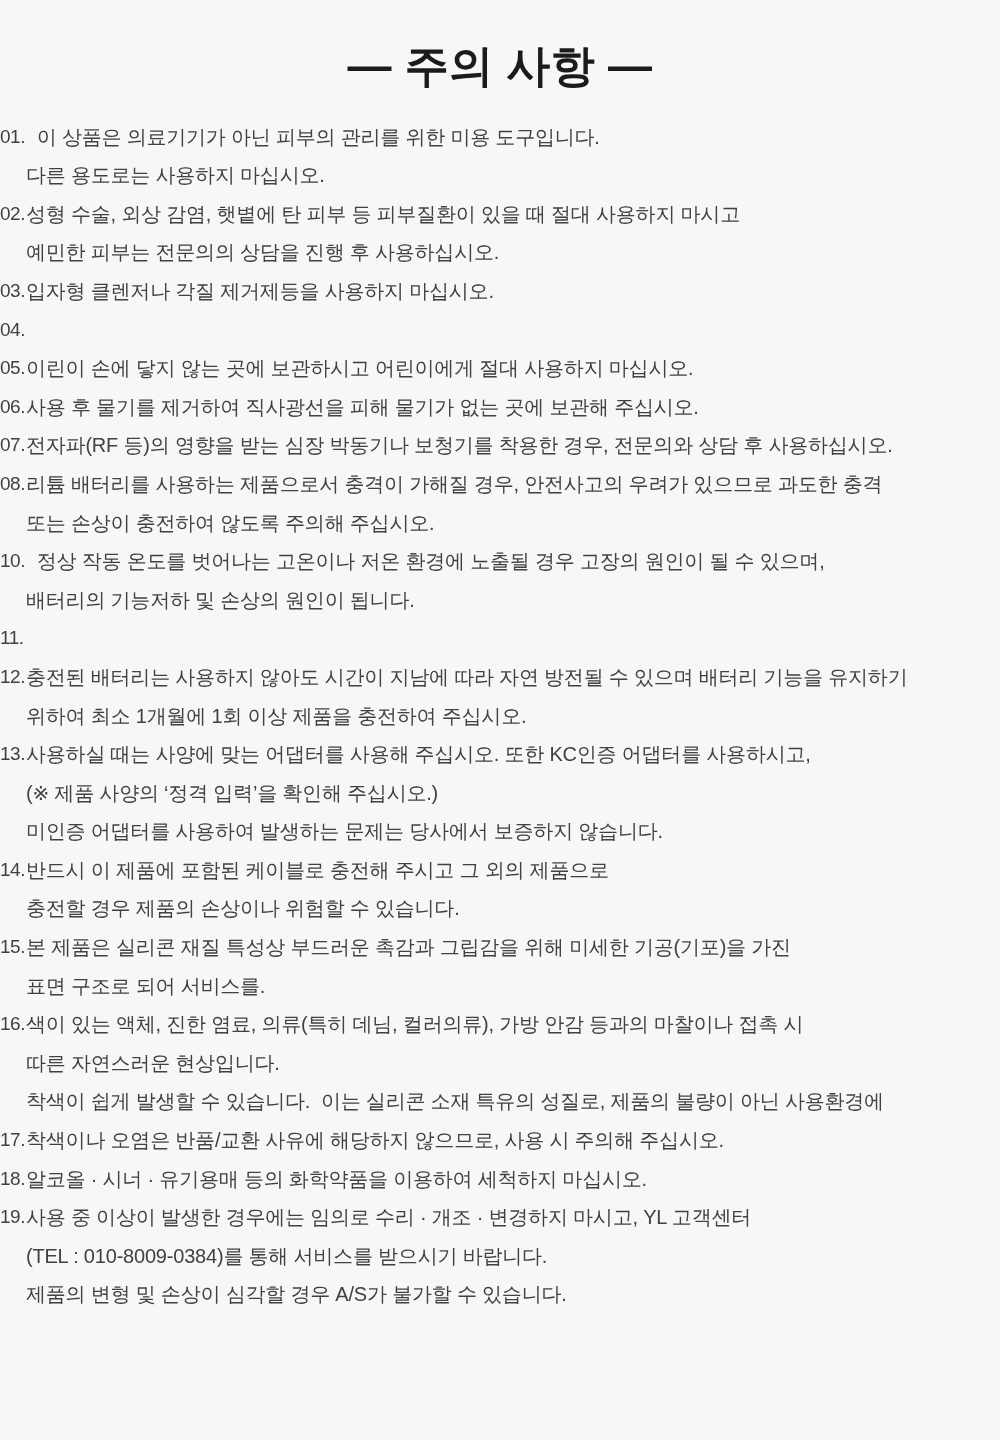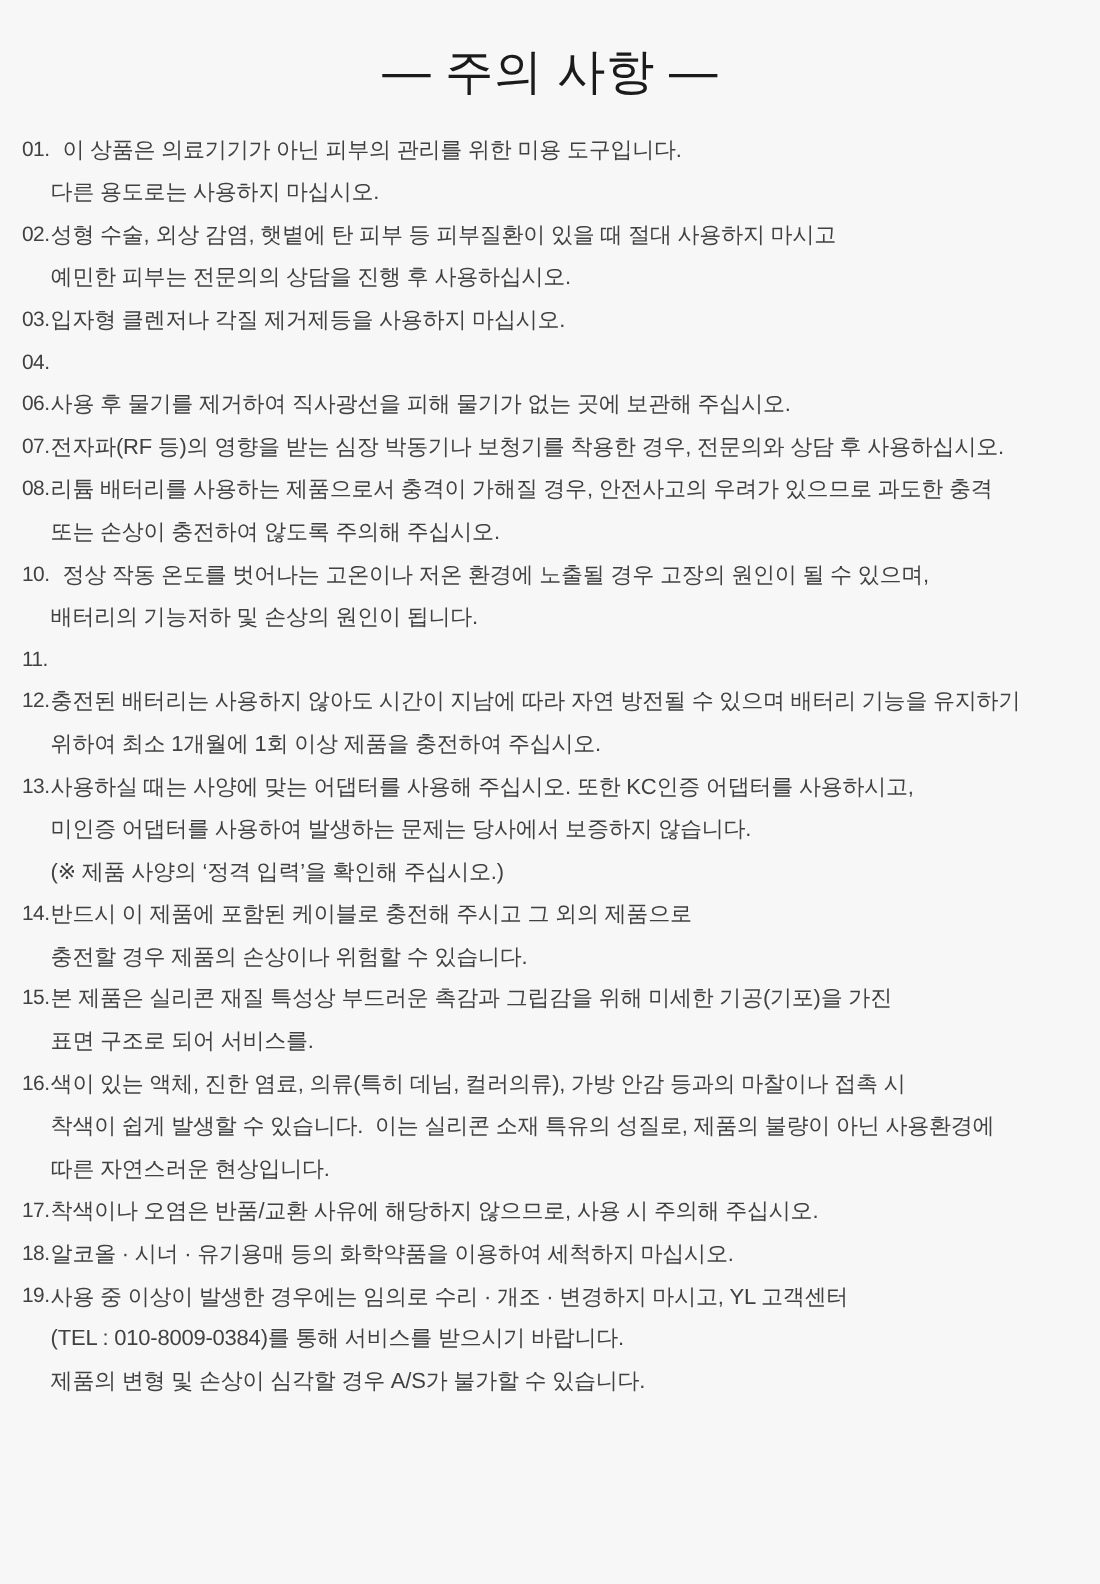--- a/index.html
+++ b/index.html
@@ -14,35 +14,34 @@
     color:var(--text);
     font-family:"Liberation Sans","DejaVu Sans",sans-serif;
     overflow:hidden;
   }
   .page{width:1000px;height:1440px;}
   .title{
     padding-top:41px;
     text-align:center;
     font-size:44px;
     line-height:1.15;
-    font-weight:400;
+    font-weight:700;
     letter-spacing:0.5px;
     color:var(--title);
   }
   .list{
     margin-top:26px;
     font-size:20px;
     letter-spacing:-0.2px;
   }
   .row{
     display:flex;
     align-items:center;
     height:38.6px;
     line-height:38.6px;
-    padding-left:20px;
   }
   .num{
     flex:0 0 26px;
     font-size:19px;
     letter-spacing:-0.5px;
     white-space:nowrap;
   }
   .txt{
     white-space:pre-wrap;
   }
@@ -68,20 +67,24 @@
       <div class="row">
         <span class="num"></span>
         <span class="txt">예민한 피부는 전문의의 상담을 진행 후 사용하십시오.</span>
       </div>
       <div class="row">
         <span class="num">03.</span>
         <span class="txt">입자형 클렌저나 각질 제거제등을 사용하지 마십시오.</span>
       </div>
       <div class="row">
         <span class="num">04.</span>
+      </div>
+      <div class="row">
+        <span class="num">05.</span>
+        <span class="txt">이린이 손에 닿지 않는 곳에 보관하시고 어린이에게 절대 사용하지 마십시오.</span>
       </div>
       <div class="row">
         <span class="num">06.</span>
         <span class="txt">사용 후 물기를 제거하여 직사광선을 피해 물기가 없는 곳에 보관해 주십시오.</span>
       </div>
       <div class="row">
         <span class="num">07.</span>
         <span class="txt">전자파(RF 등)의 영향을 받는 심장 박동기나 보청기를 착용한 경우, 전문의와 상담 후 사용하십시오.</span>
       </div>
       <div class="row">
@@ -110,25 +113,25 @@
       <div class="row">
         <span class="num"></span>
         <span class="txt">위하여 최소 1개월에 1회 이상 제품을 충전하여 주십시오.</span>
       </div>
       <div class="row">
         <span class="num">13.</span>
         <span class="txt">사용하실 때는 사양에 맞는 어댑터를 사용해 주십시오. 또한 KC인증 어댑터를 사용하시고,</span>
       </div>
       <div class="row">
         <span class="num"></span>
-        <span class="txt">미인증 어댑터를 사용하여 발생하는 문제는 당사에서 보증하지 않습니다.</span>
+        <span class="txt">(※ 제품 사양의 ‘정격 입력’을 확인해 주십시오.)</span>
       </div>
       <div class="row">
         <span class="num"></span>
-        <span class="txt">(※ 제품 사양의 ‘정격 입력’을 확인해 주십시오.)</span>
+        <span class="txt">미인증 어댑터를 사용하여 발생하는 문제는 당사에서 보증하지 않습니다.</span>
       </div>
       <div class="row">
         <span class="num">14.</span>
         <span class="txt">반드시 이 제품에 포함된 케이블로 충전해 주시고 그 외의 제품으로</span>
       </div>
       <div class="row">
         <span class="num"></span>
         <span class="txt">충전할 경우 제품의 손상이나 위험할 수 있습니다.</span>
       </div>
       <div class="row">
@@ -138,25 +141,25 @@
       <div class="row">
         <span class="num"></span>
         <span class="txt">표면 구조로 되어 서비스를.</span>
       </div>
       <div class="row">
         <span class="num">16.</span>
         <span class="txt">색이 있는 액체, 진한 염료, 의류(특히 데님, 컬러의류), 가방 안감 등과의 마찰이나 접촉 시</span>
       </div>
       <div class="row">
         <span class="num"></span>
-        <span class="txt">착색이 쉽게 발생할 수 있습니다.  이는 실리콘 소재 특유의 성질로, 제품의 불량이 아닌 사용환경에</span>
+        <span class="txt">따른 자연스러운 현상입니다.</span>
       </div>
       <div class="row">
         <span class="num"></span>
-        <span class="txt">따른 자연스러운 현상입니다.</span>
+        <span class="txt">착색이 쉽게 발생할 수 있습니다.  이는 실리콘 소재 특유의 성질로, 제품의 불량이 아닌 사용환경에</span>
       </div>
       <div class="row">
         <span class="num">17.</span>
         <span class="txt">착색이나 오염은 반품/교환 사유에 해당하지 않으므로, 사용 시 주의해 주십시오.</span>
       </div>
       <div class="row">
         <span class="num">18.</span>
         <span class="txt">알코올 · 시너 · 유기용매 등의 화학약품을 이용하여 세척하지 마십시오.</span>
       </div>
       <div class="row">

